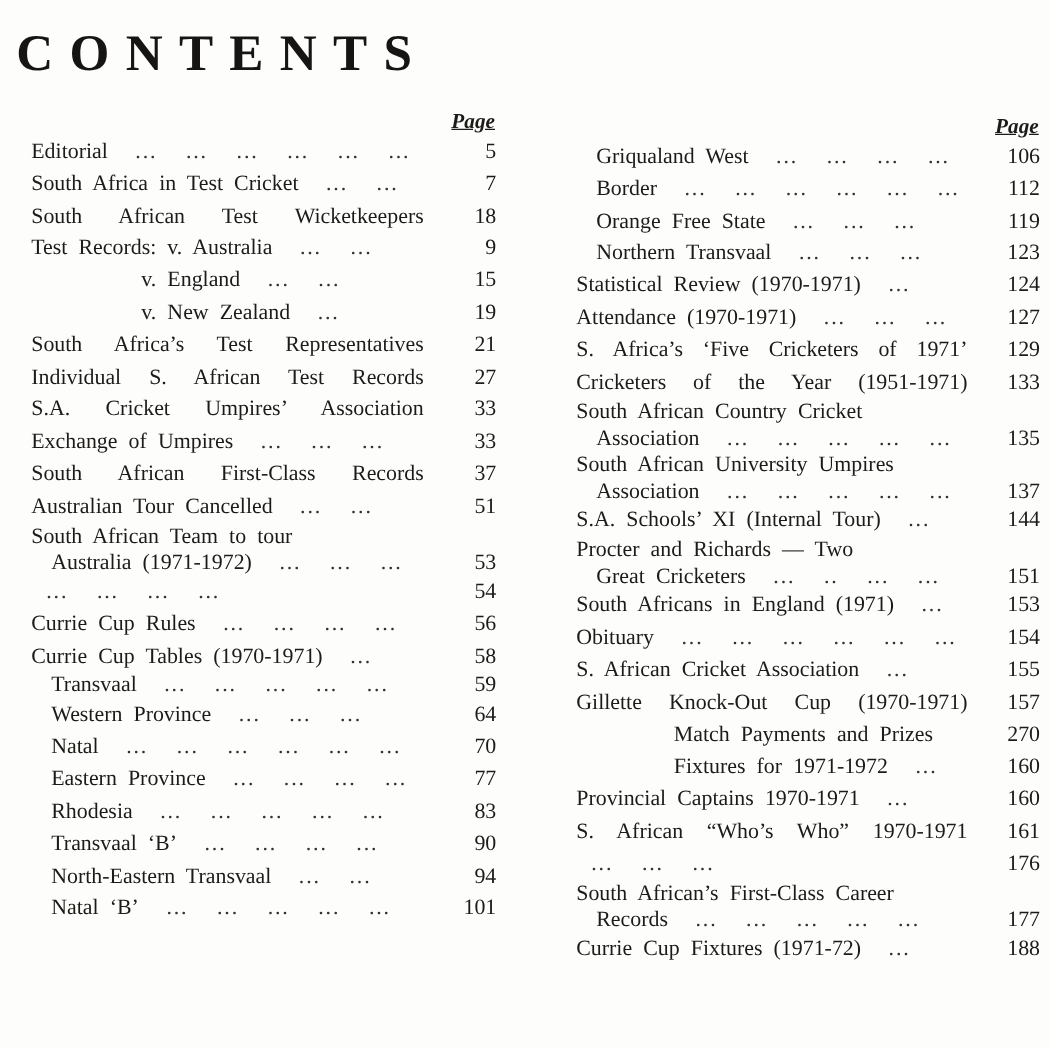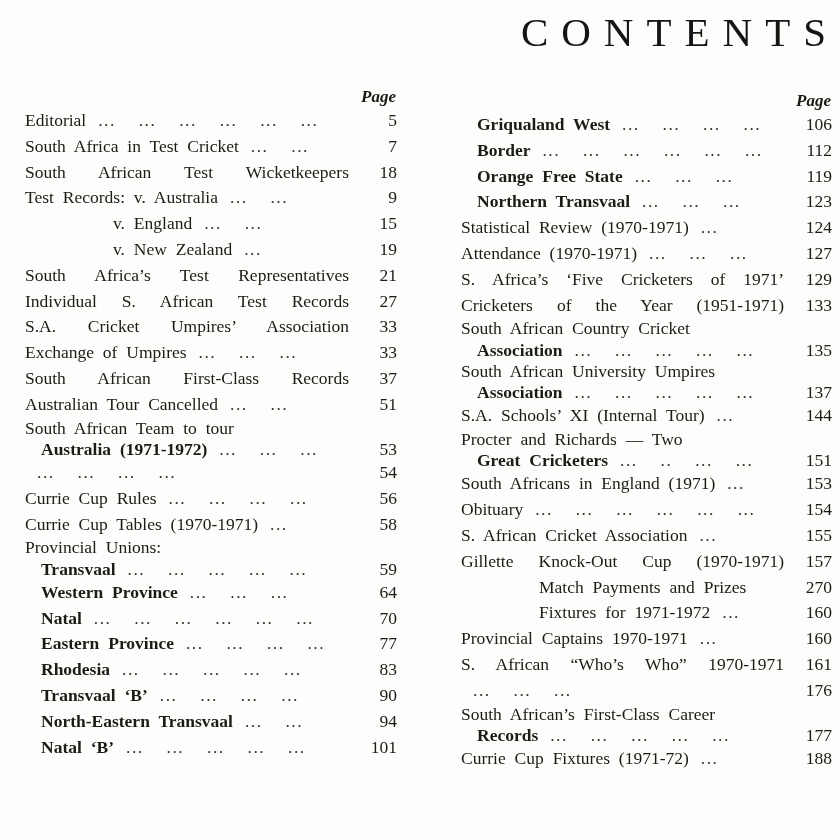--- a/index.html
+++ b/index.html
@@ -7,58 +7,60 @@
     width:839px;height:839px;
     background:#fdfdfb;
     font-family:"Liberation Serif","DejaVu Serif",serif;
     color:#1c1b18;
     overflow:hidden;
     position:relative;
   }
   .page{position:absolute;inset:0;}
   .title{
     position:absolute;
-    top:8px;left:0;width:100%;
-    text-align:right;
+    top:18px;left:0;width:100%;
+    text-align:left;
     font-size:41px;
-    font-weight:400;
+    font-weight:700;
     letter-spacing:13px;
     text-indent:13px; 
     color:#161513;
   }
   .col{
     position:absolute;
     font-size:17.5px;
   }
   .col-left{left:25px;top:86px;width:372px;}
   .col-right{left:461px;top:90px;width:371px;}
   .page-hdr{
     text-align:right;
     font-style:italic;
     font-weight:700;
     font-size:17px;
     line-height:22px;
     padding-right:1px;
+    text-decoration:underline;
   }
   .row{
     display:flex;
     align-items:center;
     line-height:25.8px;
     white-space:nowrap;
+    gap:10px;
   }
   .row.tight{line-height:21.2px;}
   .lbl{word-spacing:4.5px;white-space:pre;}
   .lbl.fill{
     flex:1 1 auto;
     text-align:justify;
     text-align-last:justify;
     white-space:normal;
     padding-right:14px;
   }
-  .i1 .lbl{padding-left:16px;font-weight:bold;}
+  .i1 .lbl{padding-left:16px;}
   .i2 .lbl{padding-left:88px;}
   .i3 .lbl{padding-left:78px;}
   .dots{
     flex:1 1 auto;
     overflow:hidden;
     white-space:nowrap;
     padding:0 10px 0 12px;
     word-spacing:17px;
     letter-spacing:1.5px;
     color:#34322e;
@@ -152,25 +154,20 @@
         <div class="row i0">
           <span class="lbl">Currie Cup Rules</span>
           <span class="dots">... ... ... ...</span>
           <span class="pg">56</span>
         </div>
         <div class="row i0">
           <span class="lbl">Currie Cup Tables (1970-1971)</span>
           <span class="dots">...</span>
           <span class="pg">58</span>
         </div>
-        <div class="row i0 tight">
-          <span class="lbl">Provincial Unions:</span>
-          <span class="spacer"></span>
-          <span class="pg"></span>
-        </div>
         <div class="row i1 tight">
           <span class="lbl">Transvaal</span>
           <span class="dots">... ... ... ... ...</span>
           <span class="pg">59</span>
         </div>
         <div class="row i1">
           <span class="lbl">Western Province</span>
           <span class="dots">... ... ...</span>
           <span class="pg">64</span>
         </div>

